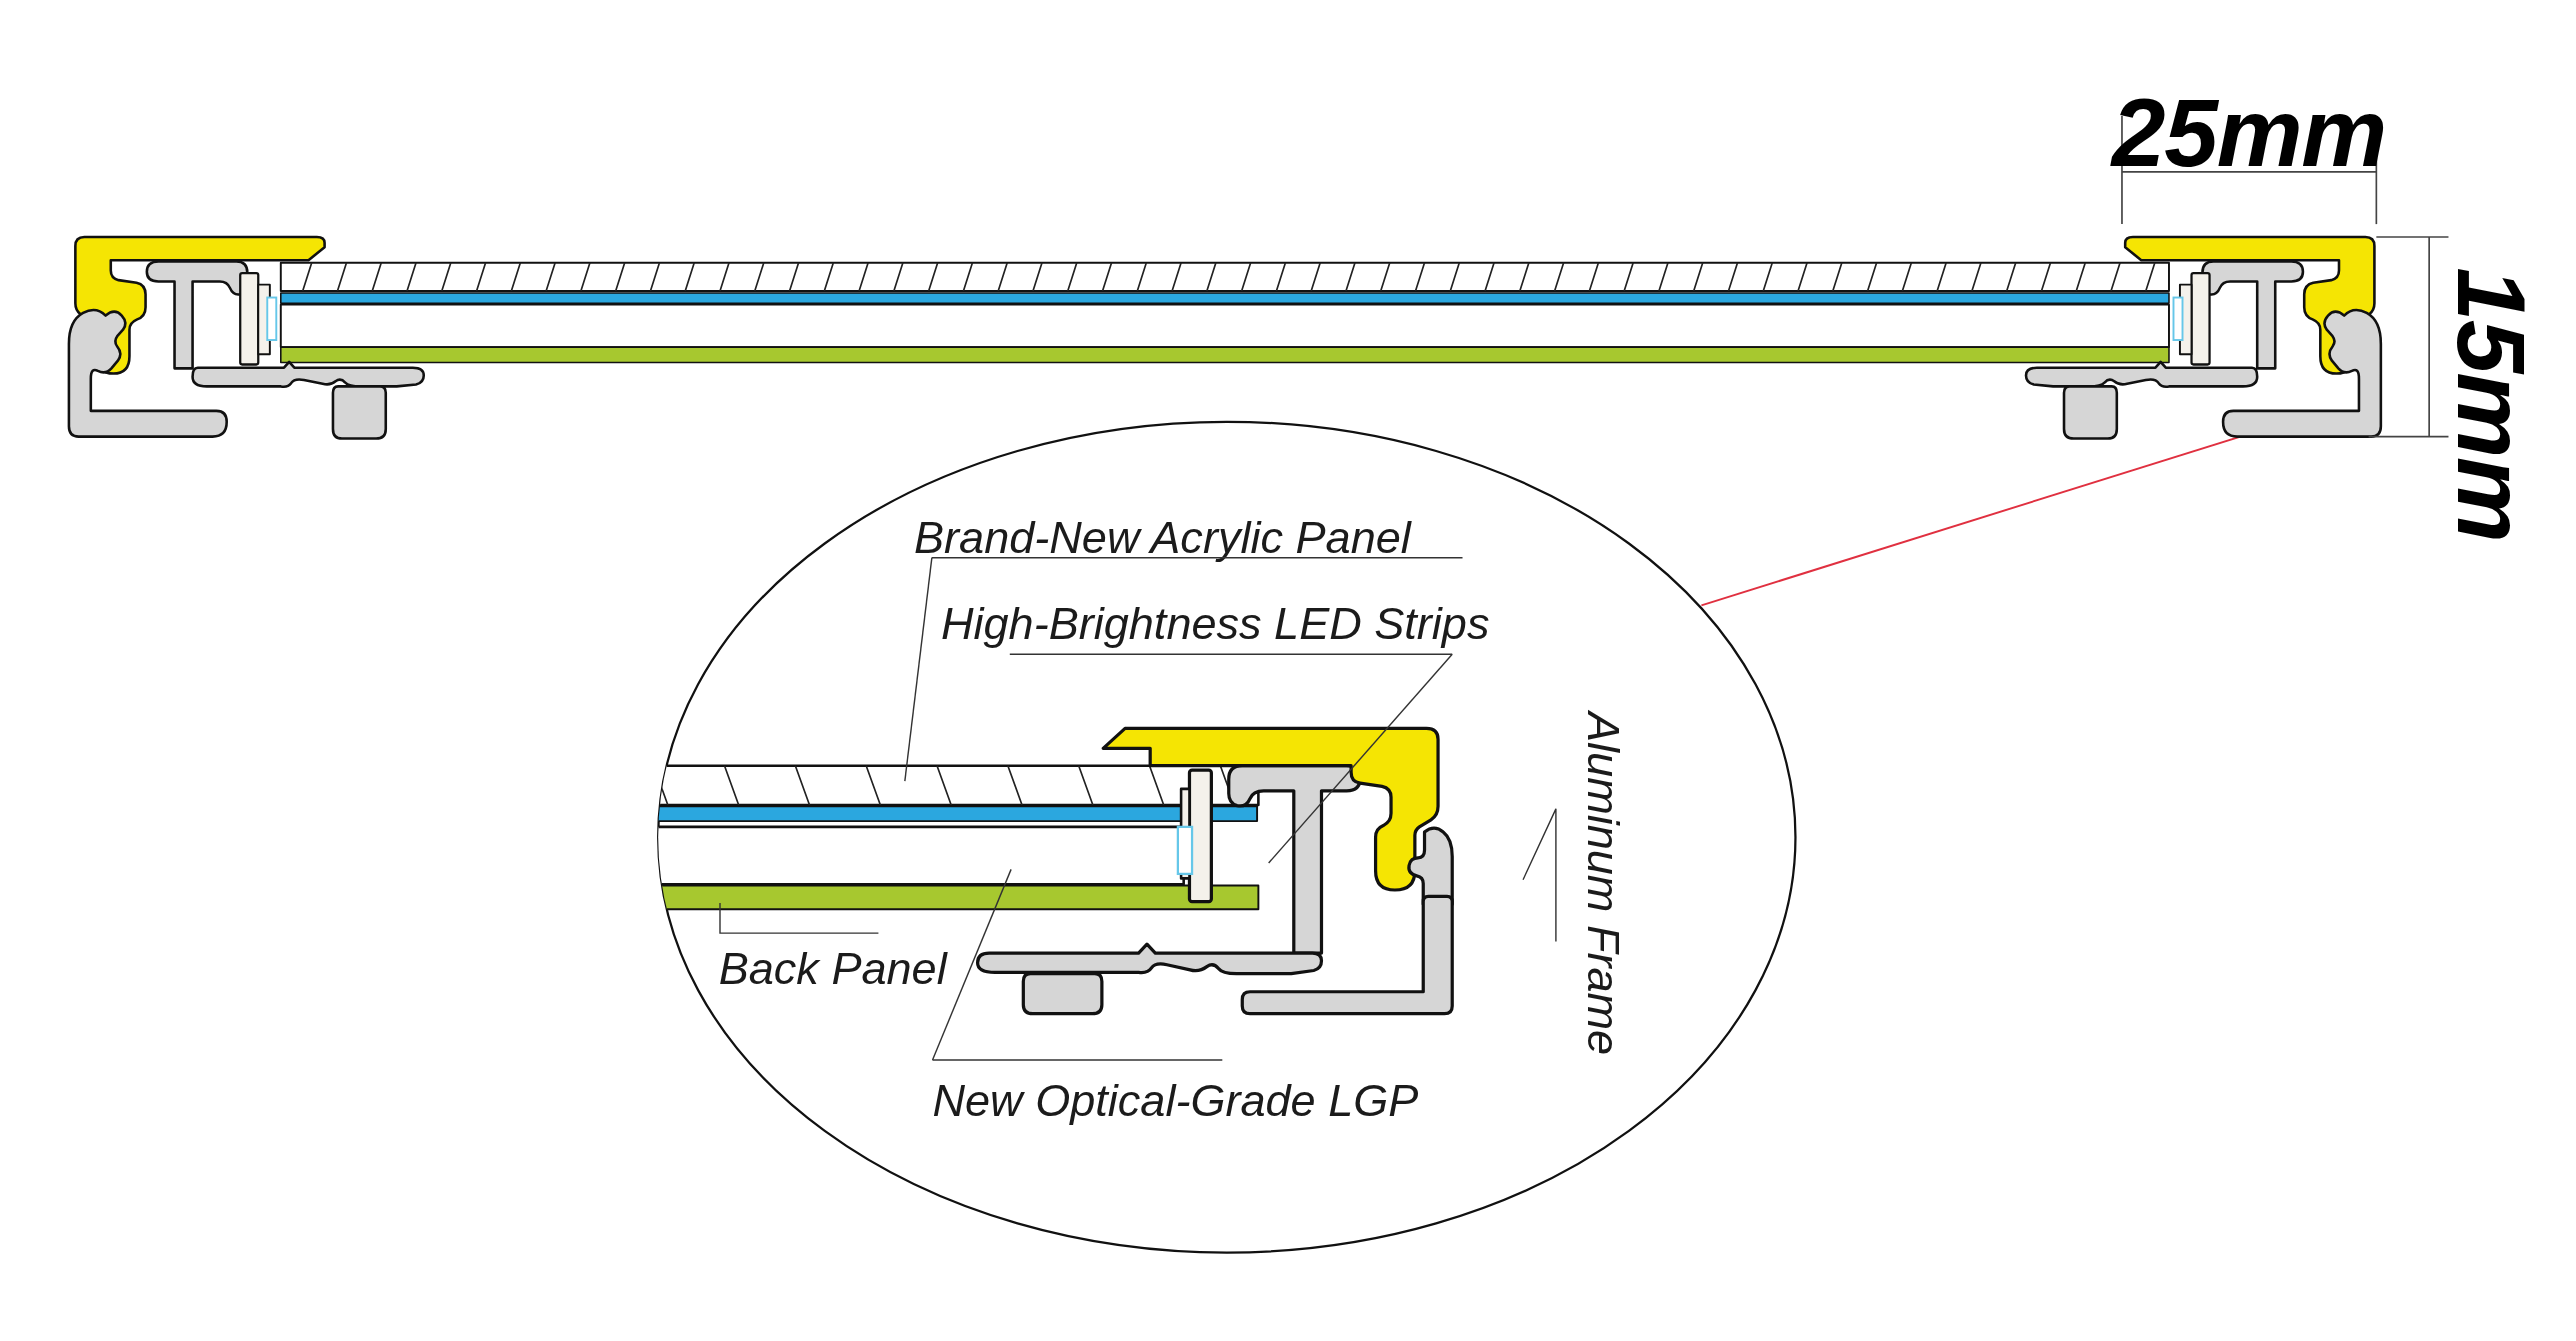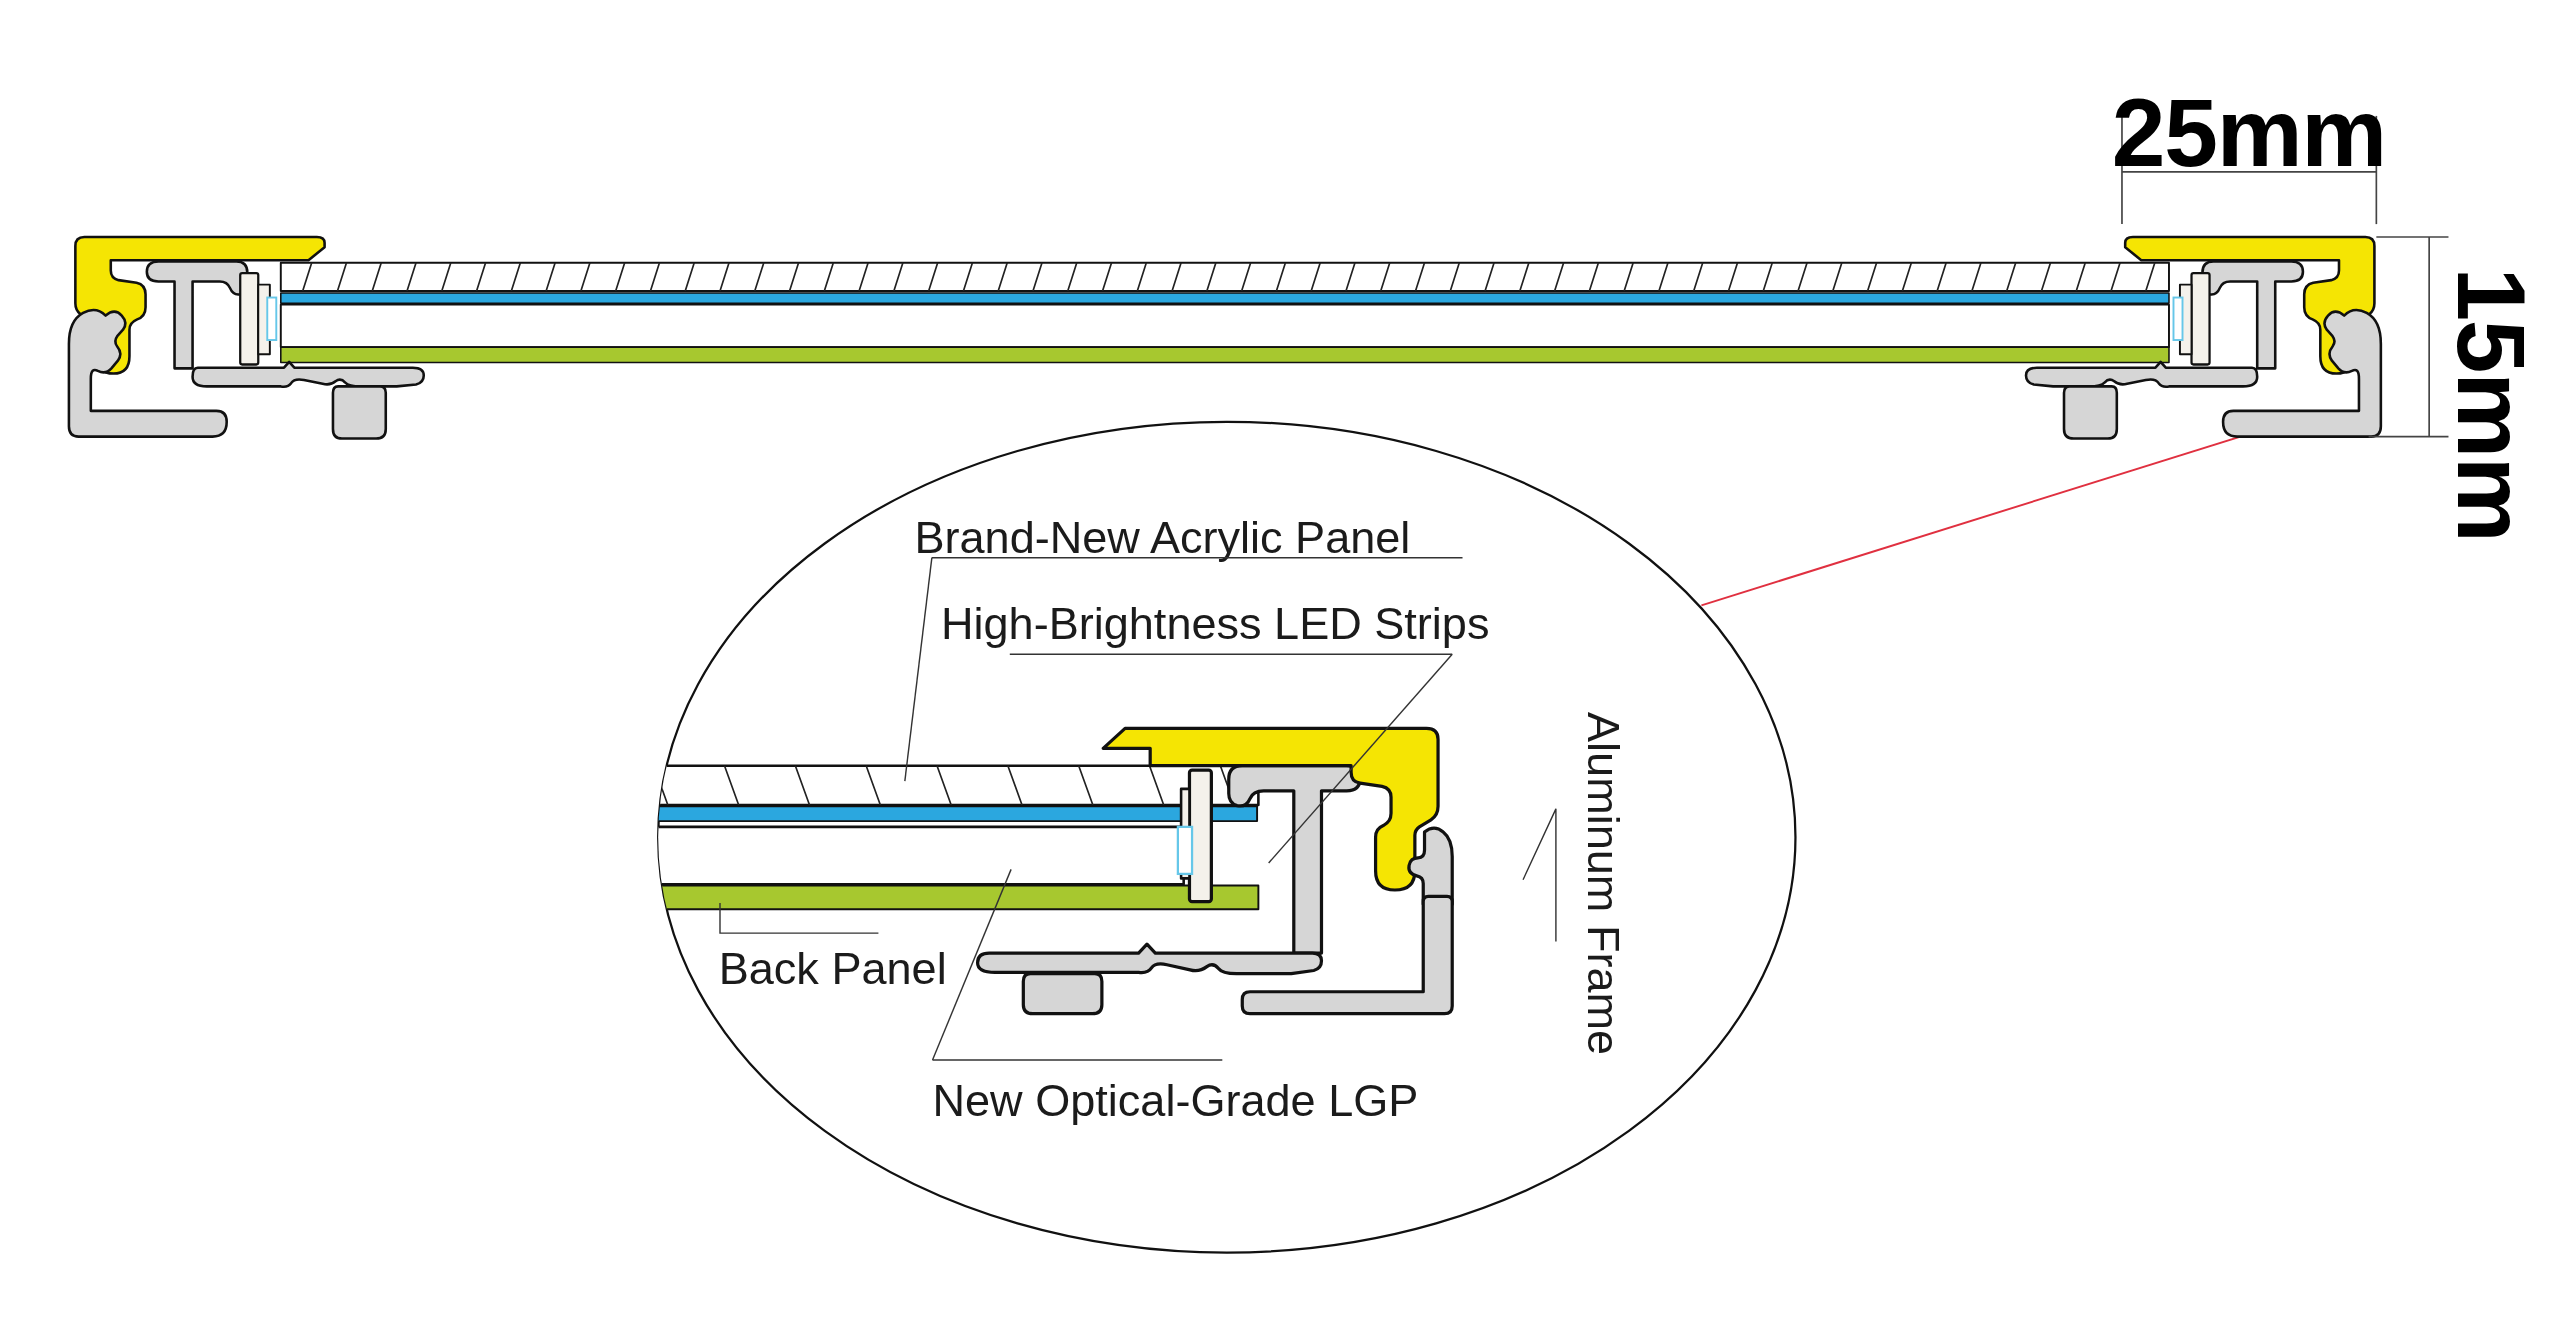--- a/index.html
+++ b/index.html
@@ -1,16 +1,16 @@
 <!DOCTYPE html>
 <html style="--yellow: #F5E503; --blue: #2BA7DF; --green: #A7C82F; --gray: #D6D6D6; --ledwhite: #F4F1EB; --red: #E03040; --chipcyan: #66C7E9;font-size:10.3px"><head>
 <meta charset="utf-8">
 <style>
   html,body{margin:0;padding:0;background:#ffffff;}
-  .page{width:100%;max-width:2576px;margin:0 auto;}
+  .page{width:100%;max-width:2576px;margin:0 auto;font-style:italic;}
   svg{display:block;width:100%;height:auto;font-family:"Liberation Sans","DejaVu Sans",sans-serif;}
   .outline{stroke:#111111;stroke-linejoin:round;}
   .yellow{fill:var(--yellow);}
   .gray{fill:var(--gray);}
   .ledwhite{fill:var(--ledwhite);}
   .whitefill{fill:#ffffff;}
   .bluefill{fill:var(--blue);}
   .greenfill{fill:var(--green);}
   .hatch{stroke:#222222;stroke-width:2.6;}
   .leader{stroke:#333333;stroke-width:2.2;fill:none;}

